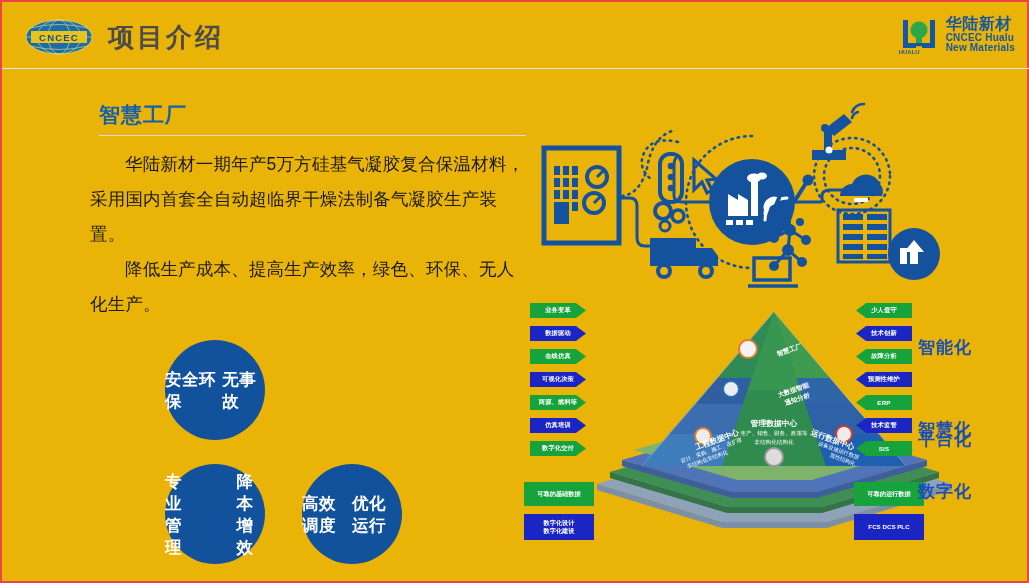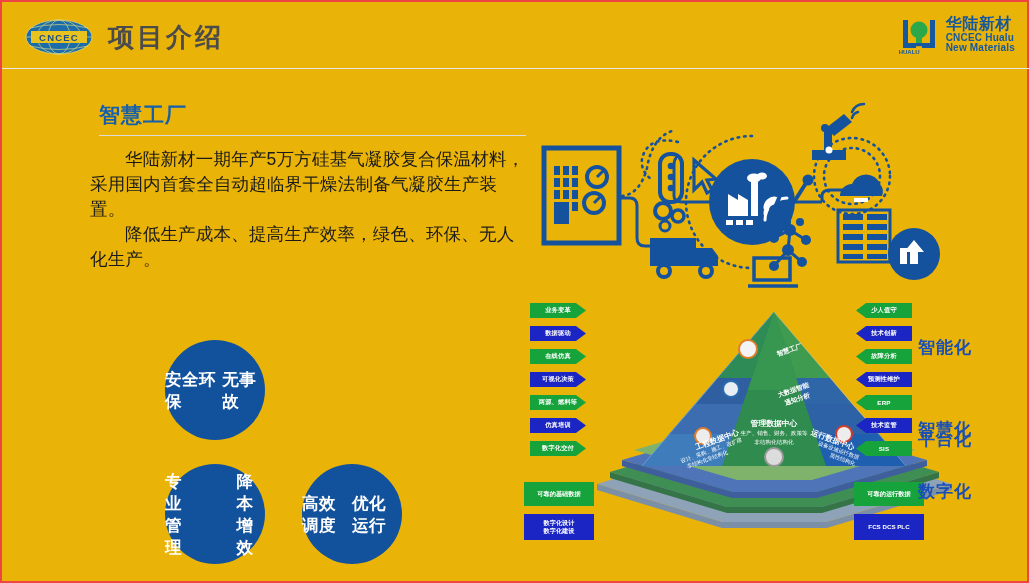--- a/index.html
+++ b/index.html
@@ -20,21 +20,21 @@
   .hualu-cn{font-size:16px;font-weight:bold;color:#15589f;letter-spacing:0.5px;}
   .hualu-en1{font-size:10px;font-weight:bold;color:#15589f;letter-spacing:0.2px;}
   .hualu-en2{font-size:10px;font-weight:bold;color:#15589f;letter-spacing:0.2px;}
   .hualu-sub{position:absolute;left:0;bottom:1px;font-size:6px;font-weight:bold;color:#15589f;}
 
   
   .sec-title{position:absolute;left:97px;top:99px;font-size:21px;font-weight:bold;
              color:#1560ac;letter-spacing:1px;}
   .sec-rule{position:absolute;left:97px;top:133px;width:427px;height:1px;background:#dcdcdc;}
   .body-copy{position:absolute;left:88px;top:145px;width:440px;font-size:17.5px;color:#1a1a1a;
-             line-height:25px;letter-spacing:0.2px;}
+             line-height:35px;letter-spacing:0.2px;}
   .body-copy p{margin:0;text-indent:2em;}
 
   
   .circles{position:absolute;left:163px;top:338px;width:250px;height:220px;}
   .circle{position:absolute;width:100px;height:100px;border-radius:50%;background:#12529c;
           color:#fff;display:flex;flex-direction:row;align-items:center;justify-content:center;
           font-size:16.5px;font-weight:bold;line-height:22px;letter-spacing:0.5px;}
   .c1{left:0;top:0;} .c2{left:137px;top:0;}
   .c3{left:0;top:124px;gap:43px;} .c4{left:137px;top:124px;}
 

